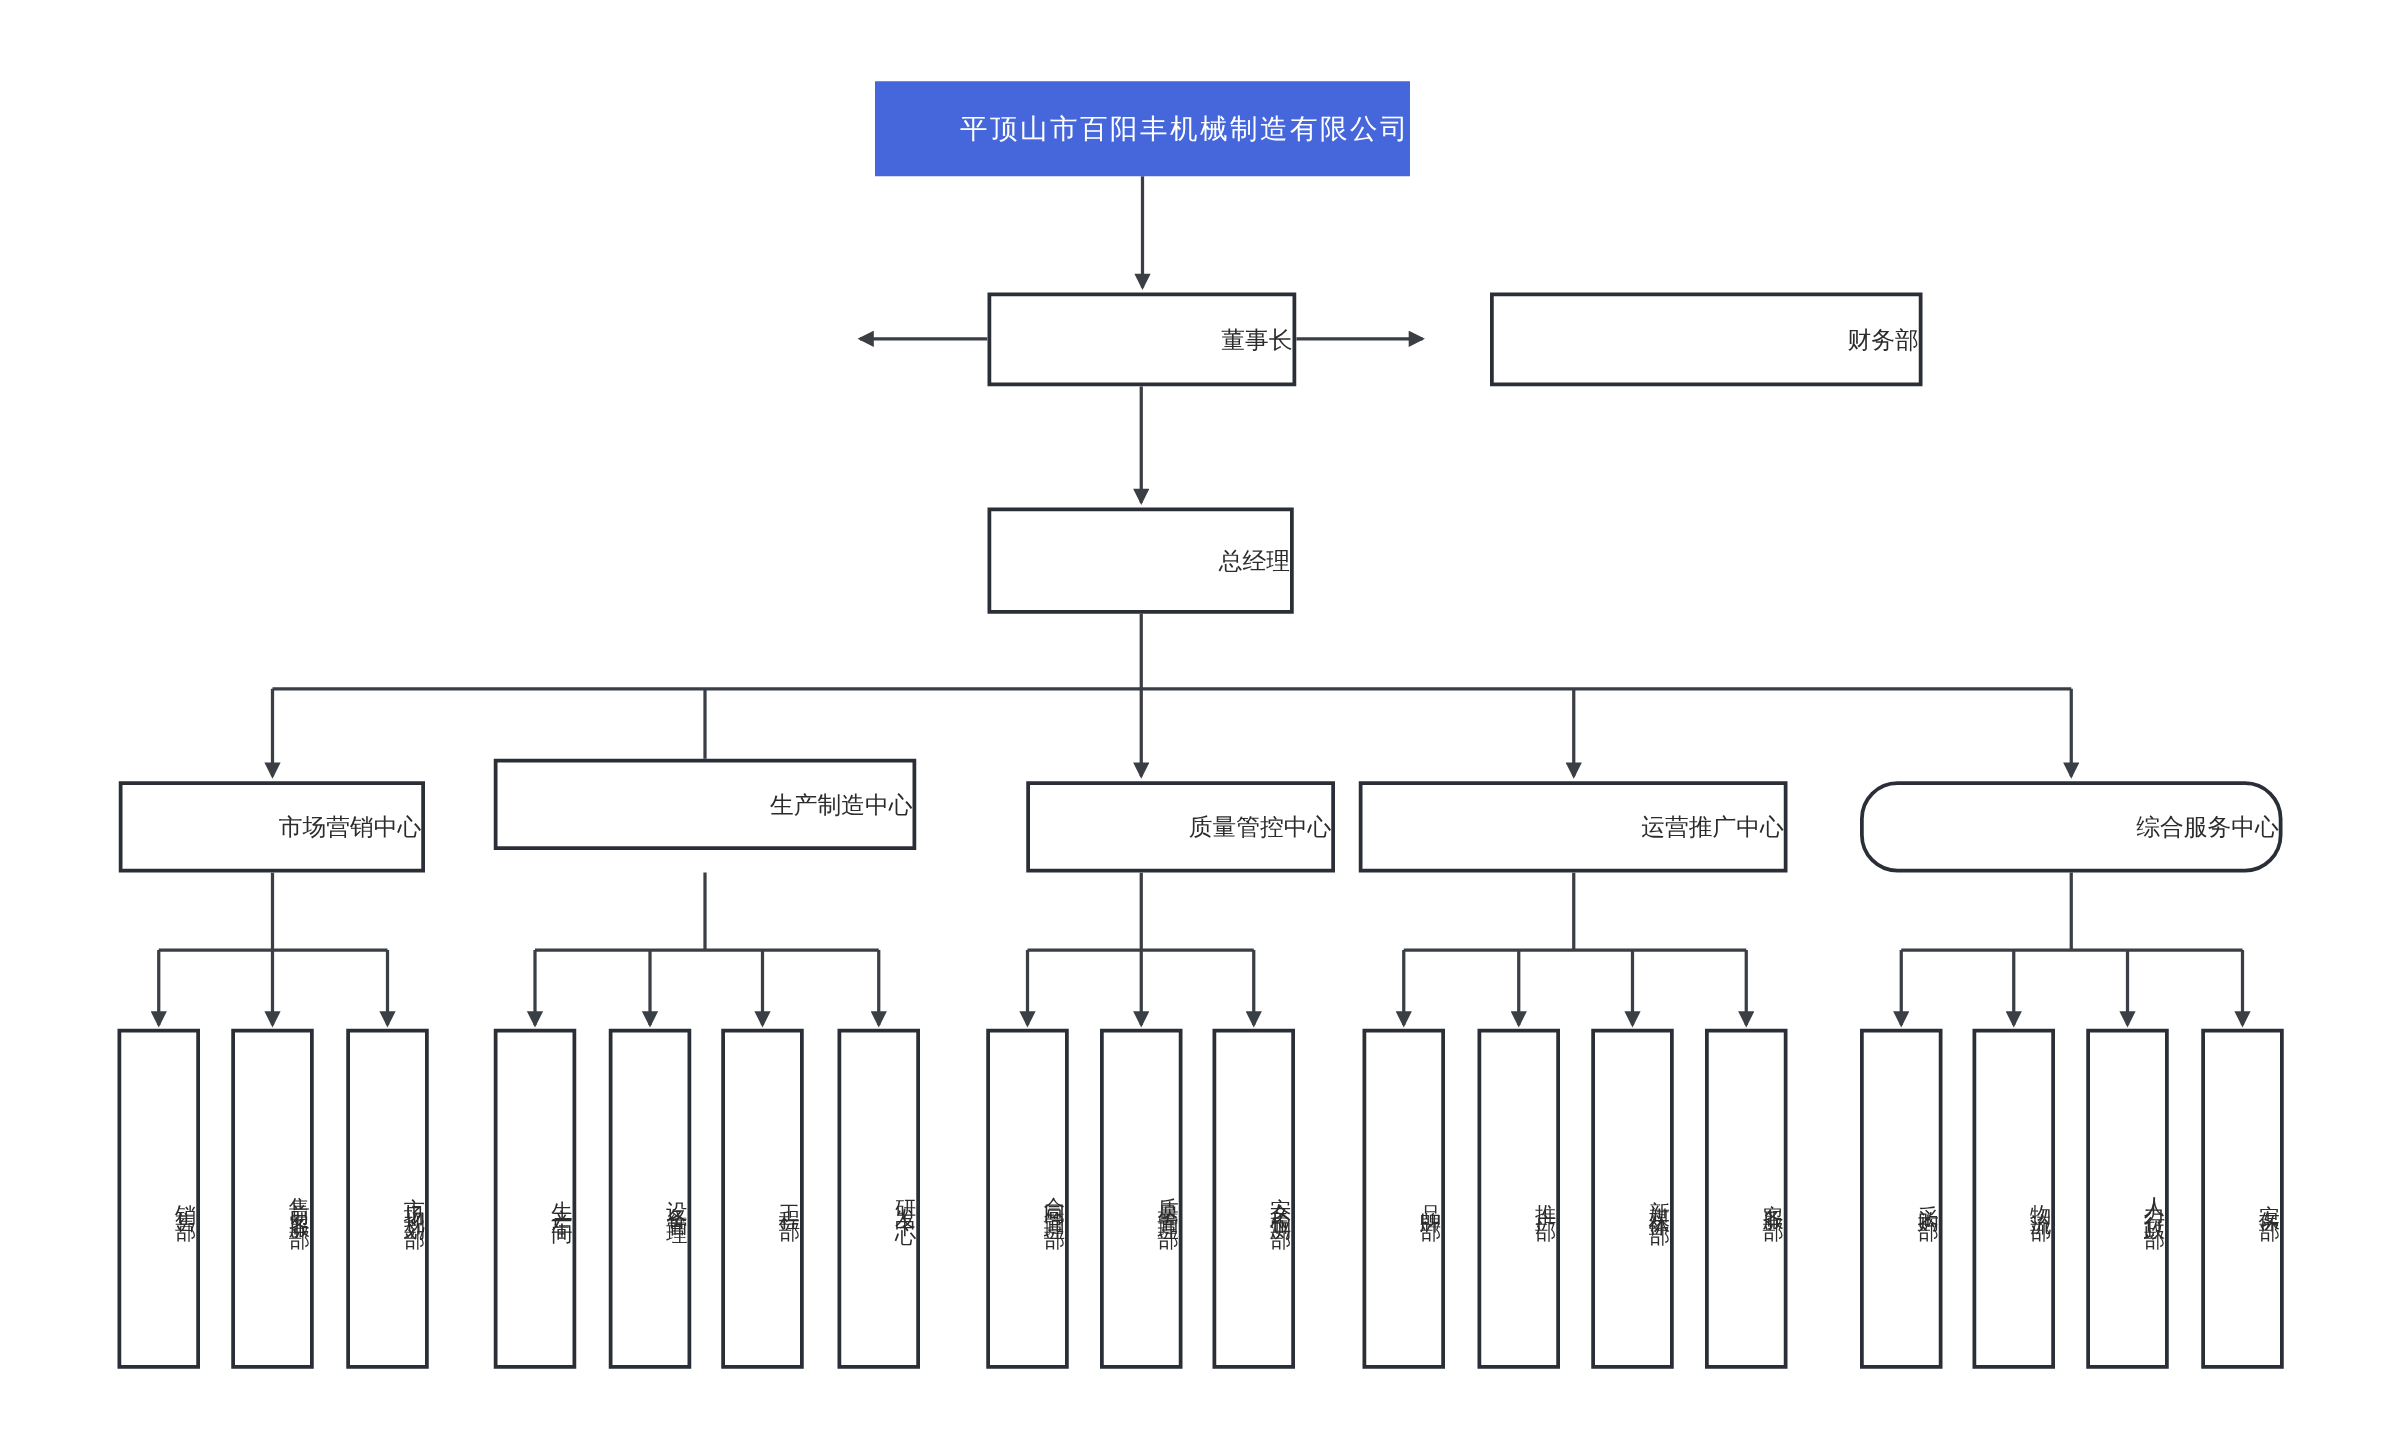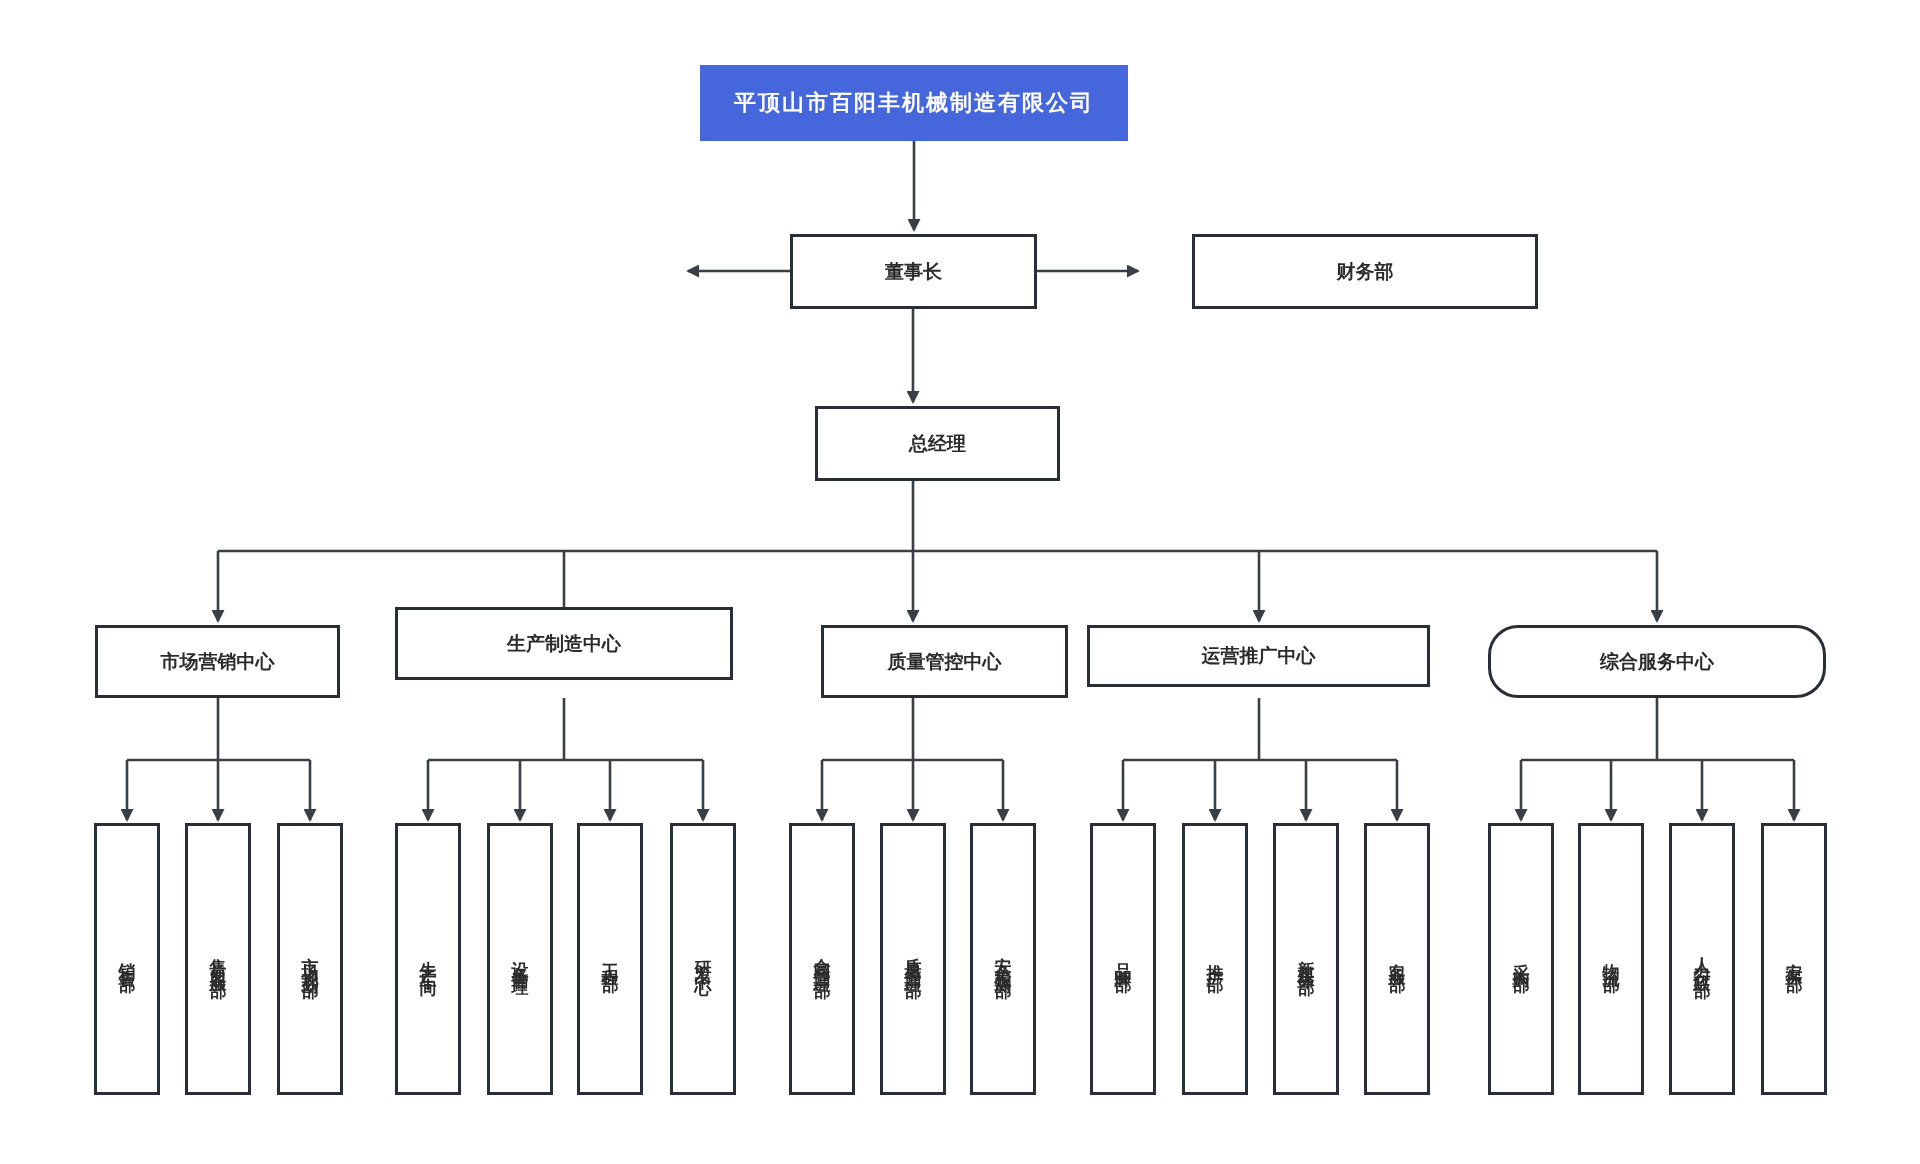--- a/index.html
+++ b/index.html
@@ -8,22 +8,22 @@
     font-family:"Liberation Sans","DejaVu Sans",sans-serif;overflow:hidden;
   }
   .connectors{position:absolute;left:0;top:0;}
   .connectors line,.connectors path{stroke:var(--line,#3A3E45);stroke-width:2.6;fill:none;}
   #arw path{fill:var(--line,#3A3E45);stroke:none;}
   .node{
     position:absolute;box-sizing:border-box;
     background:var(--node-bg,#ffffff);
     border:3px solid var(--node-border,#2A2E37);
     color:var(--node-text,#2B2B2B);
-    display:flex;align-items:center;justify-content:center;
-    font-weight:700;font-size:19px;text-align:center;
+    display:flex;align-items:center;justify-content:flex-end;
+    font-weight:400;font-size:19px;text-align:center;
   }
   .node--root{
     background:var(--root-bg,#4667DC);border:none;
     color:var(--root-text,#ffffff);font-size:22px;letter-spacing:2px;
   }
   .node--dept{font-size:17px;}
   .node--dept .v{writing-mode:vertical-rl;text-orientation:upright;letter-spacing:6px;line-height:1;}
 </style>
 </head>
 <body>
@@ -108,34 +108,34 @@
     <span>平顶山市百阳丰机械制造有限公司</span>
   </div>
 
   <div class="node" style="left:790px;top:234px;width:247px;height:75px;">
     <span>董事长</span>
   </div>
   <div class="node" style="left:1192px;top:234px;width:346px;height:75px;">
     <span>财务部</span>
   </div>
 
-  <div class="node" style="left:815px;top:406px;width:245px;height:75px;">
+  <div class="node" style="left:790px;top:406px;width:245px;height:85px;">
     <span>总经理</span>
   </div>
 
   <div class="node" style="left:95px;top:625px;width:245px;height:73px;">
     <span>市场营销中心</span>
   </div>
   <div class="node" style="left:395px;top:607px;width:338px;height:73px;">
     <span>生产制造中心</span>
   </div>
   <div class="node" style="left:790px;top:625px;width:247px;height:73px;margin-left:31px;">
     <span>质量管控中心</span>
   </div>
-  <div class="node" style="left:1087px;top:625px;width:343px;height:62px;">
+  <div class="node" style="left:1087px;top:625px;width:343px;height:73px;">
     <span>运营推广中心</span>
   </div>
   <div class="node" style="left:1488px;top:625px;width:338px;height:73px;border-radius:30px;">
     <span>综合服务中心</span>
   </div>
 
   <div class="node node--dept" style="left:94px;top:823px;width:66px;height:272px;">
     <span class="v">销售部</span>
   </div>
   <div class="node node--dept" style="left:185px;top:823px;width:66px;height:272px;">

